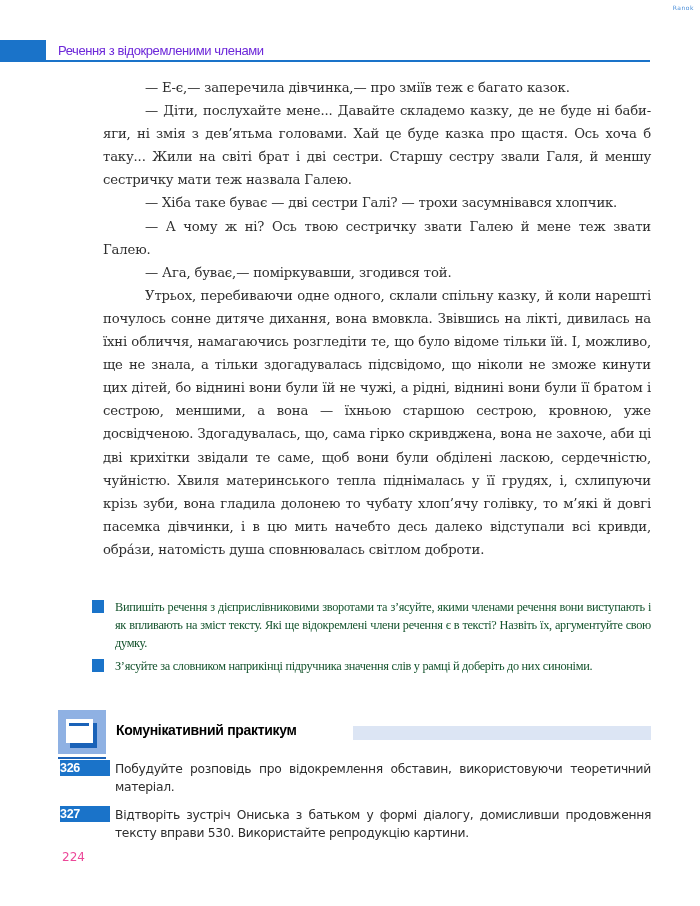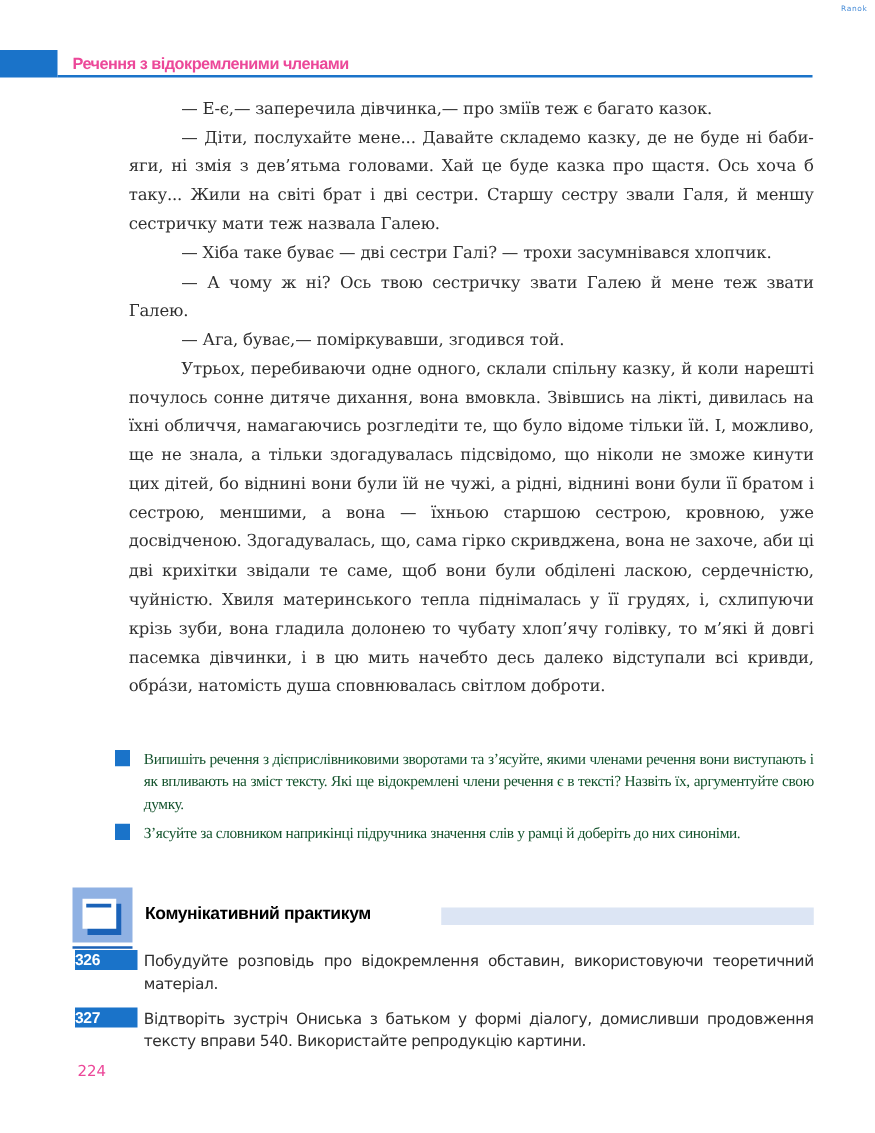--- a/index.html
+++ b/index.html
@@ -14,22 +14,22 @@
 
     .header-band {
       position: absolute; top: 40px; left: 0; height: 22px; width: 650px;
     }
     .header-tab {
       position: absolute; left: 0; top: 0; width: 46px; height: 22px;
       background: #1a73c9;
     }
     .header-title {
       position: absolute; left: 58px; top: 3px;
-      font-family: "Liberation Sans", sans-serif; font-weight: bold;
-      font-size: 13px; color: #ec4899; letter-spacing: -0.4px;
+      font-family: "Liberation Sans", sans-serif; font-weight: normal;
+      font-size: 13px; color: #6d28d9; letter-spacing: -0.4px;
     }
     .header-rule {
       position: absolute; left: 46px; top: 20px; width: 604px; height: 2px;
       background: #1a73c9;
     }
 
     .story {
       position: absolute; left: 103px; top: 76px; width: 548px;
       font-family: "DejaVu Serif", serif; font-size: 13.2px; line-height: 23.1px;
       color: #2e2e2e; text-align: justify; letter-spacing: -0.15px;
@@ -135,17 +135,17 @@
   <div class="section-bar"></div>
 </div>
 
 <div class="exercises">
   <div class="exercise">
     <span class="exercise-num">326</span>
     <span>Побудуйте розповідь про відокремлення обставин, використовуючи теоретичний матеріал.</span>
   </div>
   <div class="exercise">
     <span class="exercise-num">327</span>
-    <span>Відтворіть зустріч Ониська з батьком у формі діалогу, домисливши продовження тексту вправи 540. Використайте репродукцію картини.</span>
+    <span>Відтворіть зустріч Ониська з батьком у формі діалогу, домисливши продовження тексту вправи 530. Використайте репродукцію картини.</span>
   </div>
 </div>
 
 <div class="page-number">224</div>
 
 </body></html>

